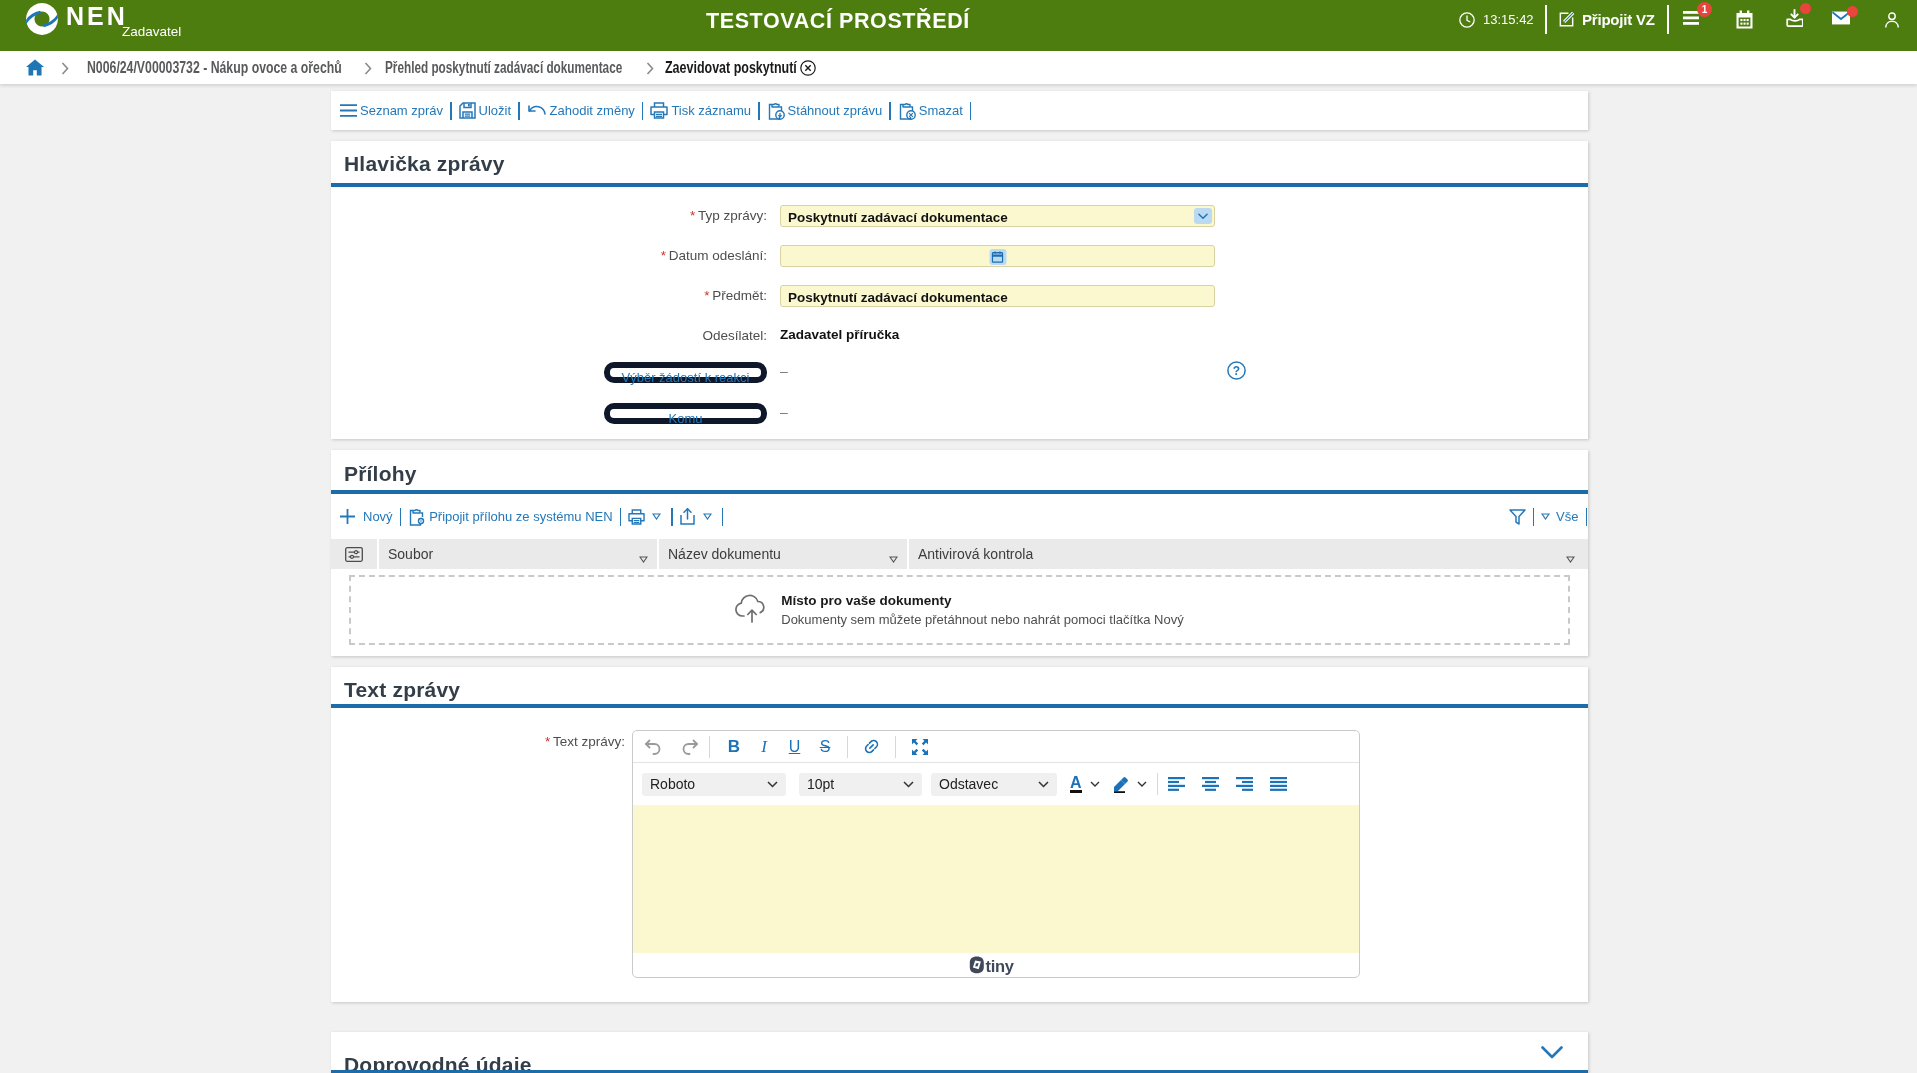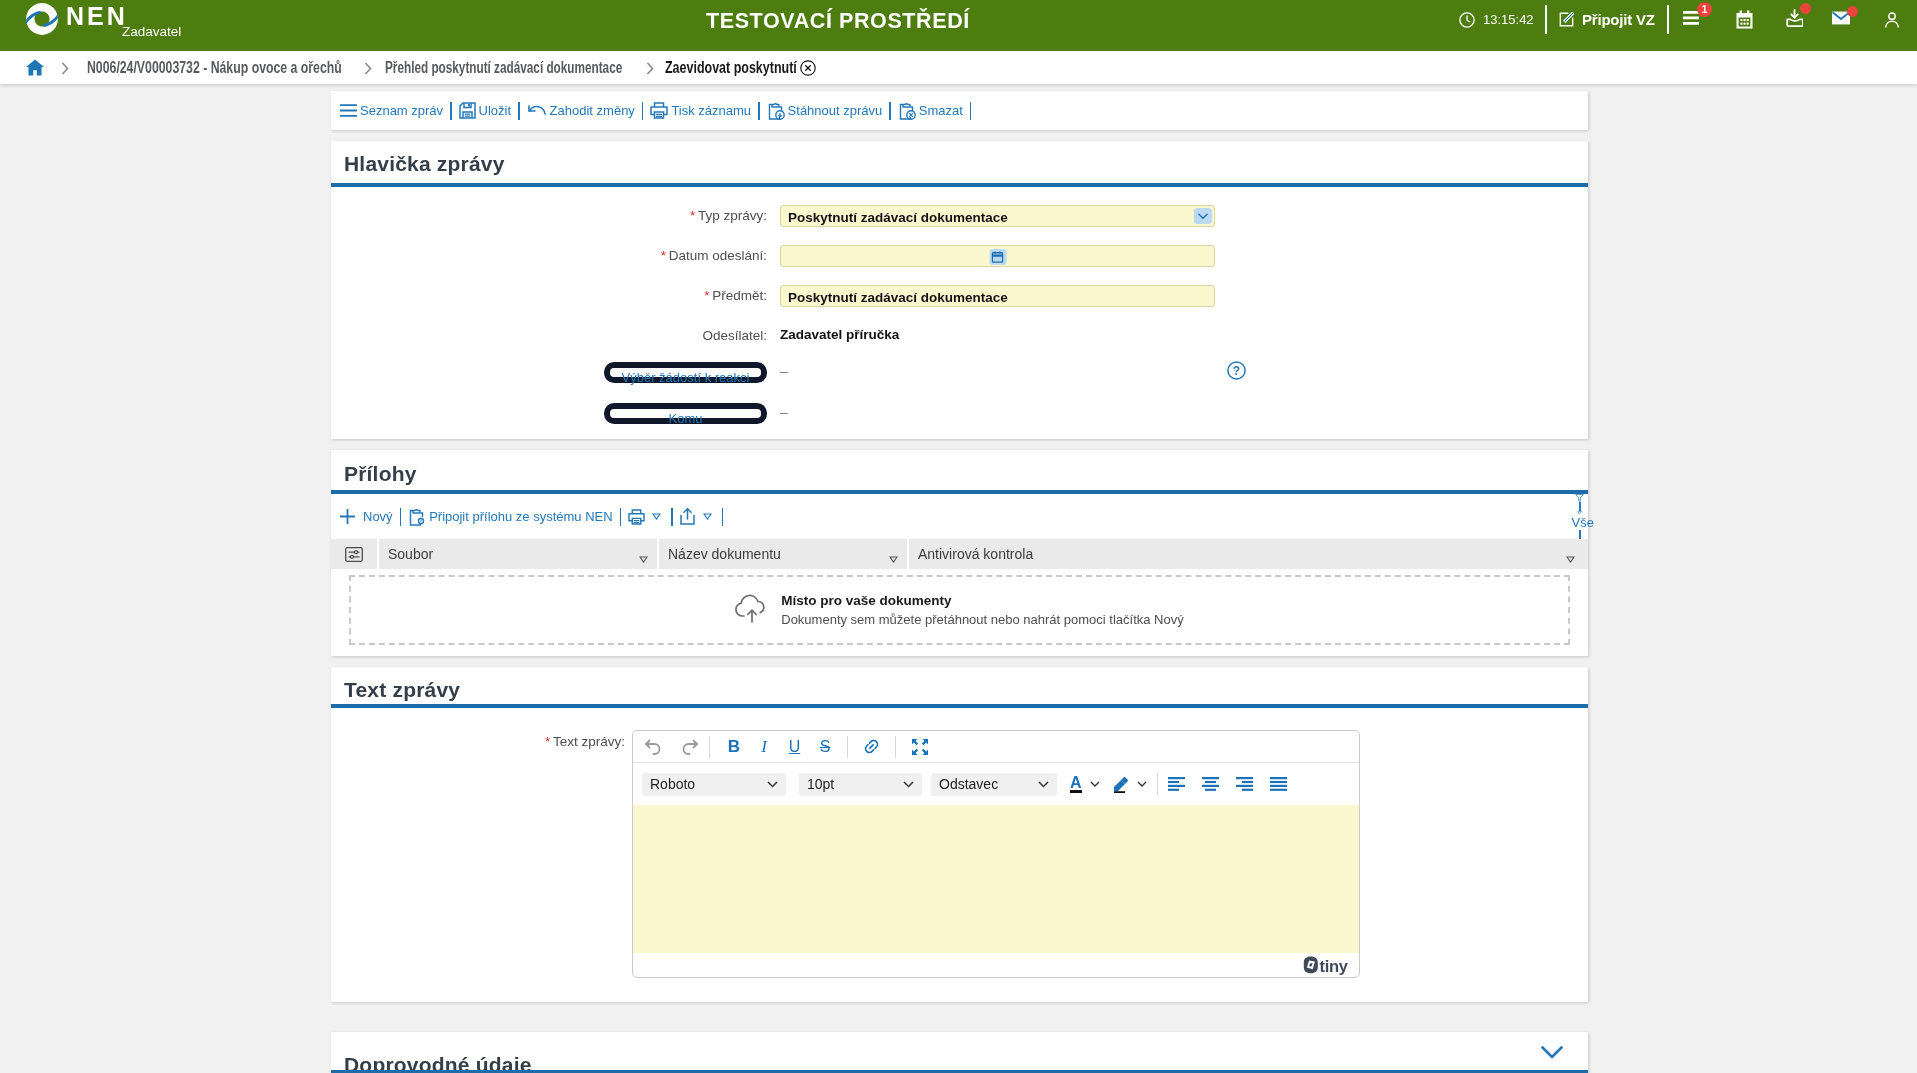--- a/index.html
+++ b/index.html
@@ -48,41 +48,41 @@
 .yinput { width:435px; height:22px; background:#fbf8d0; border:1px solid #d9d3a4; border-radius:3px; position:relative; font-size:13.5px; font-weight:bold; color:#111; padding:3px 24px 0 7px; line-height:17px; white-space:nowrap; overflow:hidden; }
 .ybtn { position:absolute; right:2px; top:2px; width:18px; height:16px; background:#bcd9f2; border-radius:3px; display:flex; align-items:center; justify-content:center; }
 .ybtn.center { left:50%; right:auto; transform:translateX(-50%); top:3px; width:17px; height:16px; }
 .fvalue { font-size:13.5px; font-weight:bold; color:#111; padding-top:3px; }
 .obtn { display:inline-block; width:163px; height:21px; border:6px solid #0f172a; border-radius:10px; background:#fff; color:#2478b8; font-size:13px; text-align:center; line-height:19px; }
 .dash { color:#7d7d7d; font-size:14px; padding-top:3px; }
 .helpq { position:absolute; left:896px; top:220px; }
 
 
 .atoolbar { height:45px; display:flex; align-items:center; padding-left:9px; position:relative; }
-.aright { position:absolute; right:-6px; top:0; height:45px; display:flex; align-items:center;flex-direction:column; }
+.aright { position:absolute; right:-6px; top:0; height:45px; display:flex; align-items:center; }
 .gridhead { height:30px; background:#eaeaea; display:flex; margin-top:0; }
 .gh { display:flex; align-items:center; position:relative; font-size:14px; color:#3c3c3c; }
 .gh + .gh { border-left:2px solid #fff; }
 .gh .tri { position:absolute; right:9px; top:11px; }
 .dropzone { border:2px dashed #c9c9c9; margin:6px 18px 0 18px; height:70px; display:flex; align-items:center; justify-content:center; }
 .dz-inner { display:flex; align-items:center; }
 .dz-text { margin-left:12px; }
 .dz-title { font-size:13.5px; font-weight:bold; color:#1a1a1a; line-height:19px; }
 .dz-sub { font-size:13px; color:#4e4e4e; line-height:19px; }
 
 
 .tz-body { display:flex; padding-top:22px; }
 .tz-label { width:294px; text-align:right; font-size:13.5px; color:#4e4e4e; padding-top:4px; white-space:nowrap; }
 .editor { margin-left:7px; width:728px; border:1px solid #cacaca; border-radius:5px; background:#fff; }
 .ed-row1 { height:32px; display:flex; align-items:center; padding-left:10px; border-bottom:1px solid #e3e3e3; }
 .ed-row2 { height:42px; display:flex; align-items:center; padding-left:9px; }
 .ed-sep { width:1px; height:22px; background:#d7d7d7; margin:0 6px; }
 .ed-sel { height:23px; background:#f0f0f0; border-radius:3px; display:flex; align-items:center; justify-content:space-between; font-size:14px; color:#222; padding:0 8px; margin-right:13px; }
 .ed-content { height:148px; background:#fbf8d0; }
-.ed-status { height:24px; display:flex; align-items:center; justify-content:flex-end; padding-right:8px; }
+.ed-status { height:24px; display:flex; align-items:center; justify-content:center; padding-right:8px; }
 
 
 .dop { height:42px; margin-bottom:8px; }
 .dop h2 { padding-top:22px;margin-top:30px; }
 .dop .secline { position:absolute; bottom:0; left:0; right:0; margin:0; }
 .dop .chev { position:absolute; right:25px; top:13px; }
 </style>
 </head>
 <body>
 

